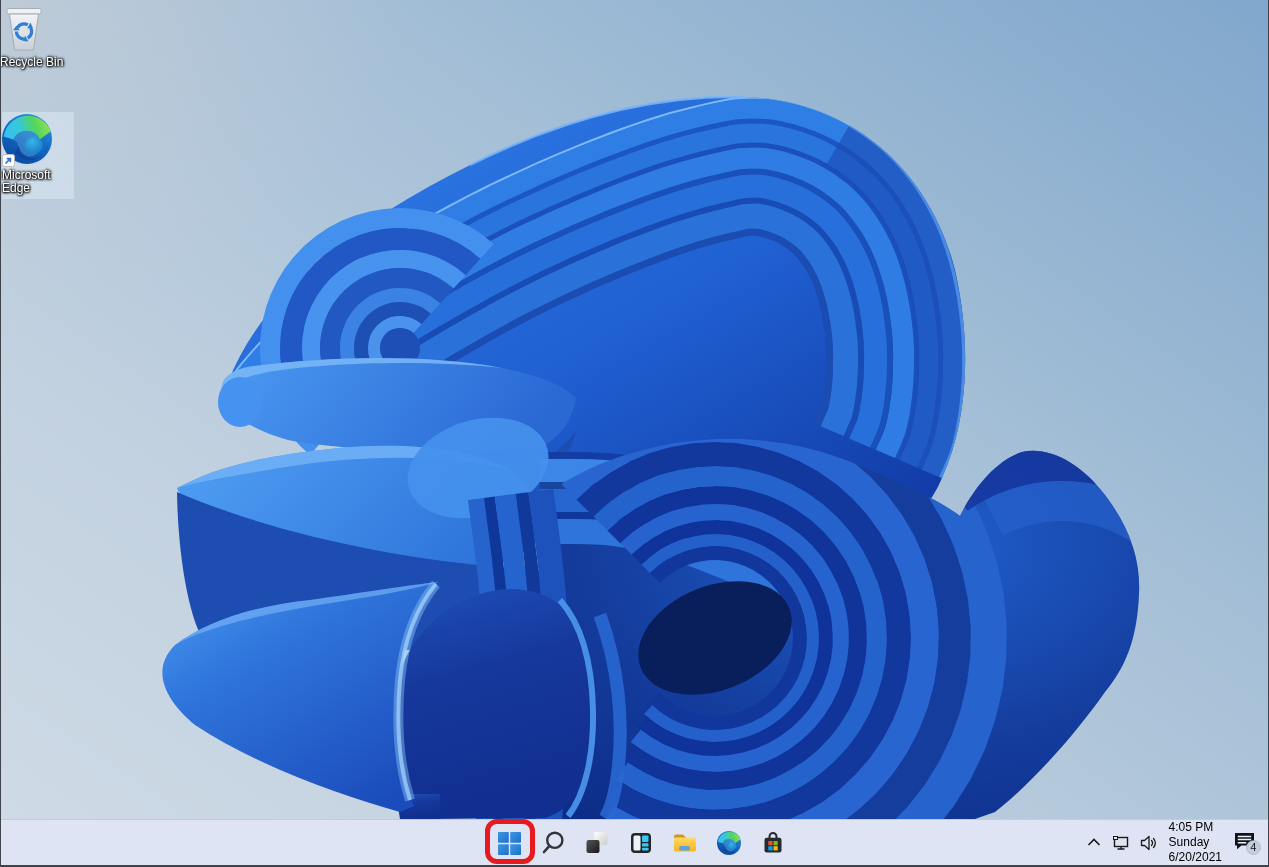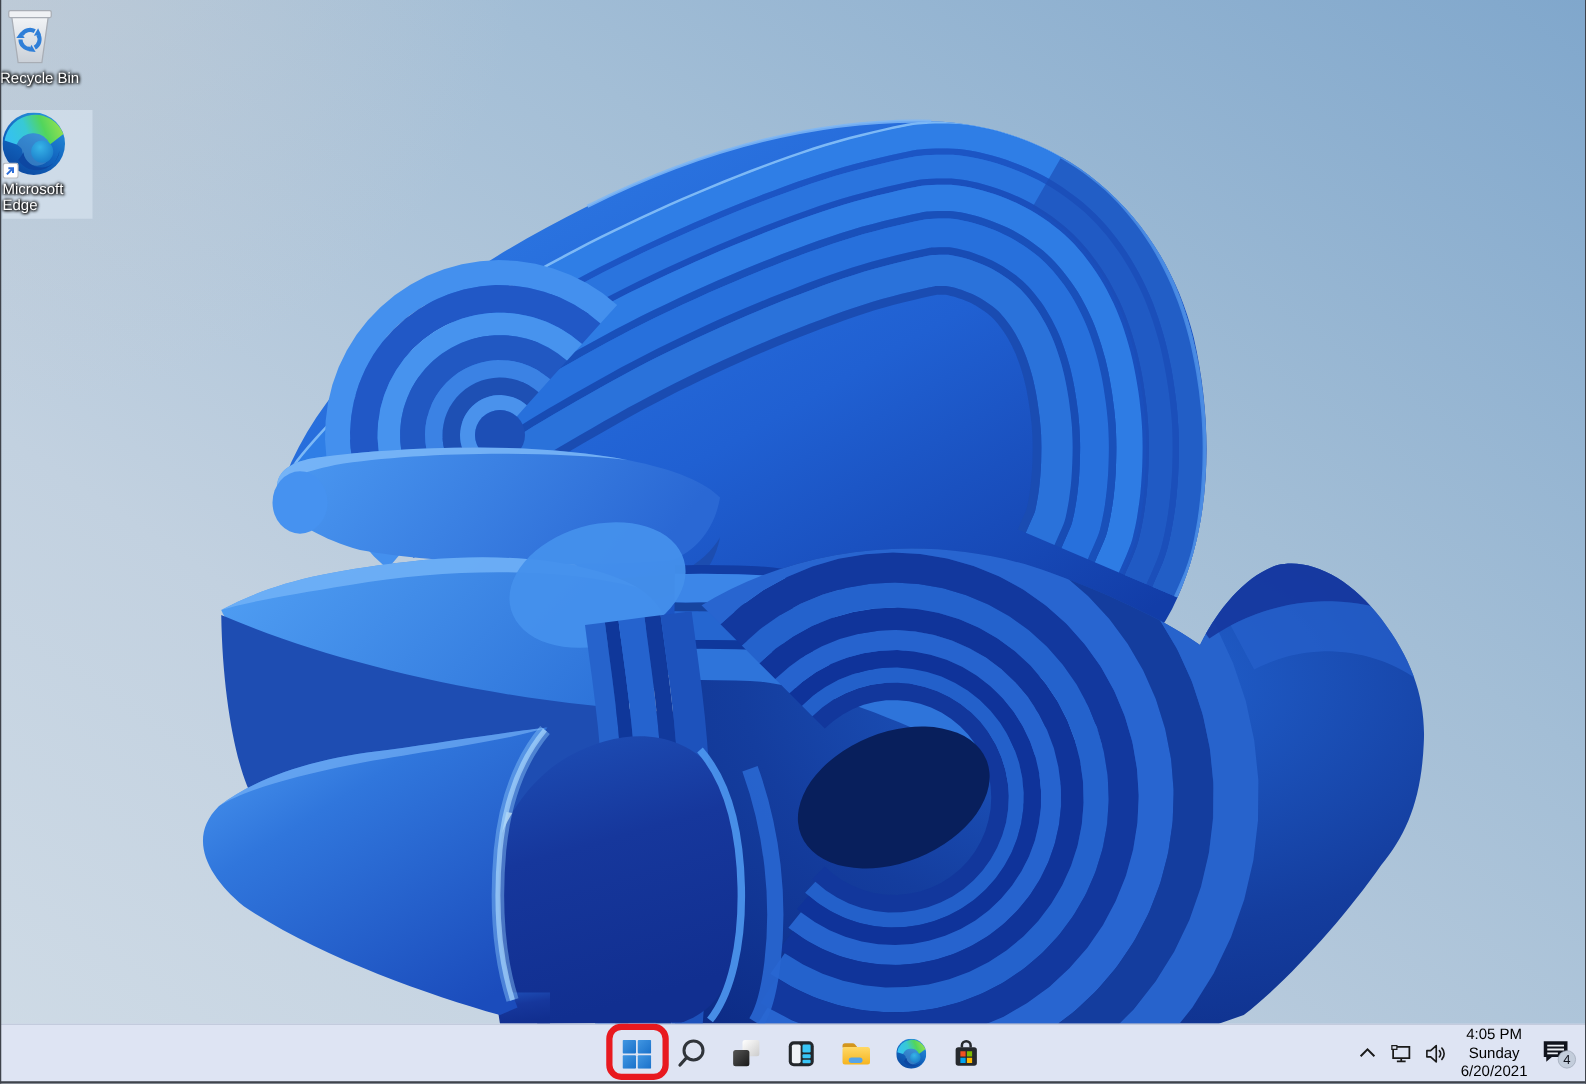--- a/index.html
+++ b/index.html
@@ -7,21 +7,21 @@
 #frame{position:absolute;left:0;top:0;width:1269px;height:867px;border-left:1px solid #3f434b;border-right:1px solid #3f434b;border-bottom:2px solid #3f434b;pointer-events:none;z-index:50}
 .dicon{position:absolute;width:76px;color:#fff;font-size:12px;line-height:13px;
  text-shadow:1px 1px 2px rgba(0,0,0,.95),-1px 1px 2px rgba(0,0,0,.7),1px -1px 2px rgba(0,0,0,.7),0 0 3px rgba(0,0,0,.8)}
 .dicon .ic{position:relative;display:inline-block;margin-bottom:2px}
 #taskbar{position:absolute;left:0;bottom:2px;width:1269px;height:46px;background:#dee4f3;border-top:1px solid #c3cbdd;z-index:10}
 #centericons{position:absolute;left:487px;top:0;height:46px;display:flex;align-items:center}
 .tbi{width:44px;height:46px;display:flex;align-items:center;justify-content:center}
 #redbox{position:absolute;left:485px;top:-1px;width:50px;height:45px;border:5px solid #e8191f;border-radius:12px;z-index:20}
 #tray{position:absolute;right:8px;top:0;height:46px;display:flex;align-items:center}
 .tri{display:flex;align-items:center;justify-content:center;padding:0 5px}
-#clock{text-align:center;font-size:12px;line-height:15px;color:#000;margin:0 6px;margin-top:-1px}
+#clock{font-size:12px;line-height:15px;color:#000;margin:0 6px;margin-top:-1px}
 </style></head>
 <body>
 <svg id="bloom" width="1269" height="819" viewBox="0 0 1269 819" style="position:absolute;left:0;top:0">
     <defs>
 <linearGradient id="gDome" x1="0.15" y1="0" x2="0.9" y2="0.85">
  <stop offset="0" stop-color="#2f7ce6"></stop>
         <stop offset="0.55" stop-color="#2060d2"></stop>
         <stop offset="1" stop-color="#123da8"></stop>
 </linearGradient>
 <linearGradient id="gPetA" x1="0" y1="0" x2="1" y2="0.35">
@@ -134,21 +134,21 @@
 <rect x="7" y="1.5" width="34" height="5.5" rx="1.2" fill="#eff1f4" stroke="#a8adb5" stroke-width="1"></rect>
 <path d="M 9.5,7 L 38.5,7 L 33.5,43 L 14.5,43 Z" fill="url(#binG)" stroke="#a8adb5" stroke-width="1"></path>
 <path d="M 17.4,20.7 A 7.6,7.6 0 0 1 27.8,17.9" stroke="#2f7fd8" stroke-width="3.3" fill="none"></path>
         <path d="M 30.5,15.6 L 32.8,20.8 L 27.1,21.5 Z" fill="#2f7fd8"></path>
         <path d="M 30.6,20.7 A 7.6,7.6 0 0 1 27.8,31.1" stroke="#2f7fd8" stroke-width="3.3" fill="none"></path>
         <path d="M 28.5,34.6 L 22.8,34.0 L 25.1,28.7 Z" fill="#2f7fd8"></path>
         <path d="M 24.0,32.1 A 7.6,7.6 0 0 1 16.4,24.5" stroke="#2f7fd8" stroke-width="3.3" fill="none"></path>
         <path d="M 13.0,23.3 L 16.4,18.7 L 19.8,23.3 Z" fill="#2f7fd8"></path>
 </svg></span><br>Recycle Bin
 </div>
-<div class="dicon" style="left:2px;top:88px;width:72px;background:rgba(215,228,240,0.65);padding:2px 0 4px">
+<div class="dicon" style="left:2px;top:112px;width:72px;background:rgba(215,228,240,0.65);padding:2px 0 4px">
  <span class="ic"><svg width="50" height="50" viewBox="0 0 48 48">
 <defs>
 <linearGradient id="eg1" x1="0" y1="0.5" x2="1" y2="0.3">
             <stop offset="0" stop-color="#35c1f1"></stop>
             <stop offset="0.35" stop-color="#38c9d4"></stop>
             <stop offset="0.65" stop-color="#52d55c"></stop>
             <stop offset="1" stop-color="#9ee24f"></stop>
           </linearGradient>
 <linearGradient id="eg2" x1="0.7" y1="0" x2="0.15" y2="1">
             <stop offset="0" stop-color="#2893dc"></stop>

